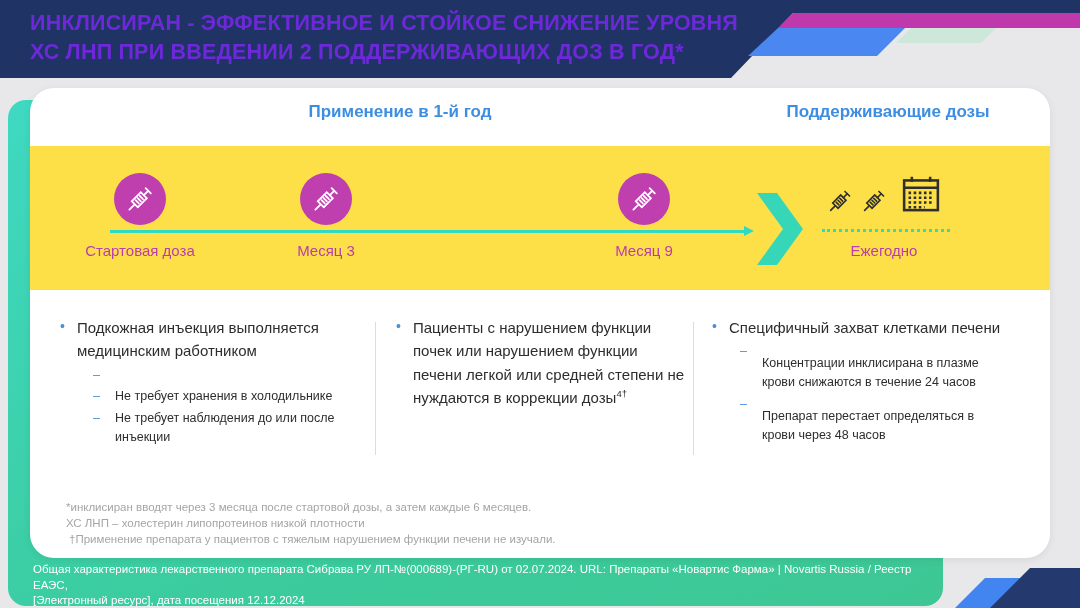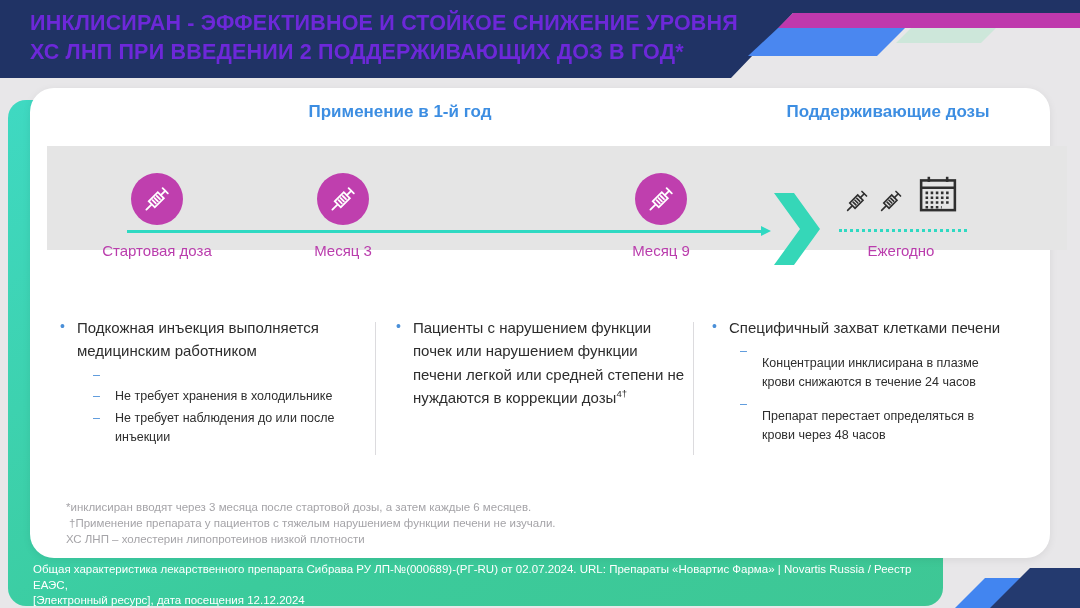--- a/index.html
+++ b/index.html
@@ -21,21 +21,21 @@
   .bottom-deco{position:absolute;right:0;bottom:0;}
 
   
   .card{position:absolute;left:30px;top:88px;width:1020px;height:470px;background:#ffffff;
     border-radius:24px;box-shadow:0 2px 8px rgba(0,0,0,.07);}
   .sec-h{position:absolute;top:14px;font-size:17px;font-weight:700;color:#3d8ee2;text-align:center;}
   .sec-h1{left:120px;width:500px;}
   .sec-h2{left:708px;width:300px;}
 
   
-  .band{position:absolute;left:17px;top:58px;width:1020px;height:104px;background:#e5e5e5;}
+  .band{position:absolute;left:0;top:58px;width:1020px;height:144px;background:#fde047;}
   .dose-circle{position:absolute;width:52px;height:52px;border-radius:50%;background:#bf3fae;
     top:27px;display:flex;align-items:center;justify-content:center;}
   .dose-circle svg{width:34px;height:34px;color:#ffffff;}
   .tl-line{position:absolute;left:80px;top:84px;width:636px;height:3px;background:#2fd9c2;}
   .tl-arrowhead{position:absolute;left:714px;top:80px;width:0;height:0;
     border-top:5.5px solid transparent;border-bottom:5.5px solid transparent;border-left:10px solid #2fd9c2;}
   .chevron{position:absolute;left:727px;top:47px;}
   .annual-icons{position:absolute;left:795px;top:26px;width:150px;display:flex;align-items:flex-end;gap:4px;color:#2f2f2f;}
   .annual-icons svg{display:block;}
   .tl-dotted{position:absolute;left:792px;top:83px;width:128px;border-top:3px dotted #2fd9c2;}
@@ -197,22 +197,22 @@
         <span class="sub-text">Концентрации инклисирана в плазме крови снижаются в течение 24 часов</span>
       </div>
       <div class="sub-bullet">
         <span class="dash">–</span>
         <span class="sub-text">Препарат перестает определяться в крови через 48 часов</span>
       </div>
     </div>
 
     <div class="footnotes">
       <div>*инклисиран вводят через 3 месяца после стартовой дозы, а затем каждые 6 месяцев.</div>
+      <div>ХС ЛНП – холестерин липопротеинов низкой плотности</div>
       <div style="padding-left:3px">†Применение препарата у пациентов с тяжелым нарушением функции печени не изучали.</div>
-      <div>ХС ЛНП – холестерин липопротеинов низкой плотности</div>
     </div>
   </div>
 
   <div class="footer-text">
     <div>Общая характеристика лекарственного препарата Сибрава РУ ЛП-№(000689)-(РГ-RU) от 02.07.2024. URL: Препараты «Новартис Фарма» | Novartis Russia / Реестр ЕАЭС,</div>
     <div>[Электронный ресурс], дата посещения 12.12.2024</div>
   </div>
 
   <svg class="bottom-deco" width="200" height="68">
     <polygon fill="#4285f0" points="105,38 162,38 132,68 75,68"></polygon>

